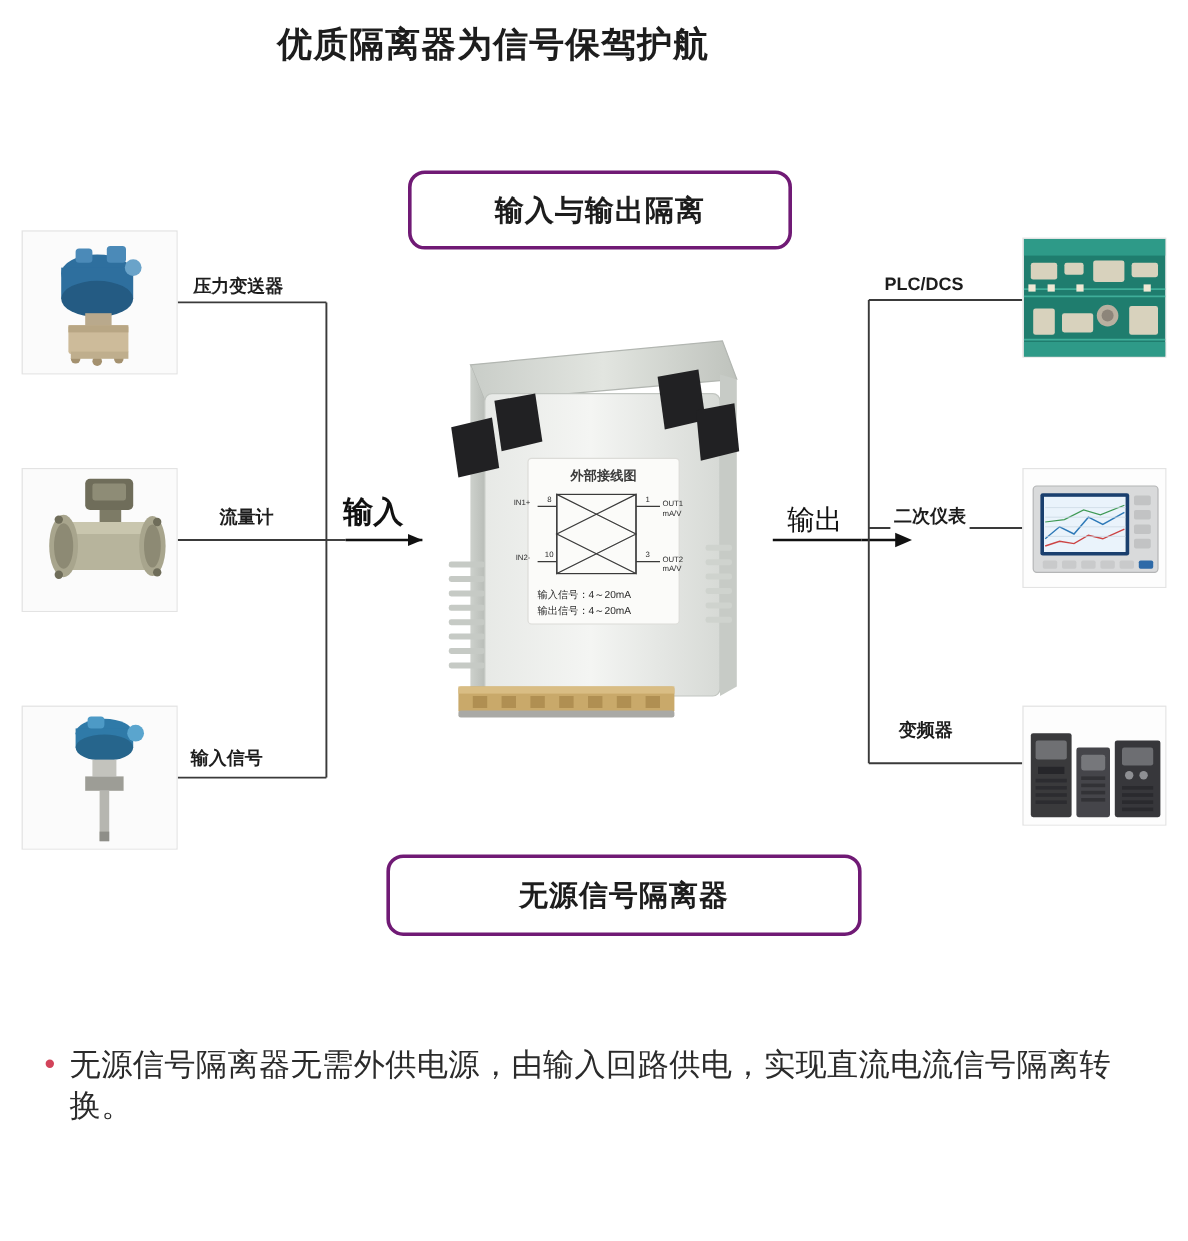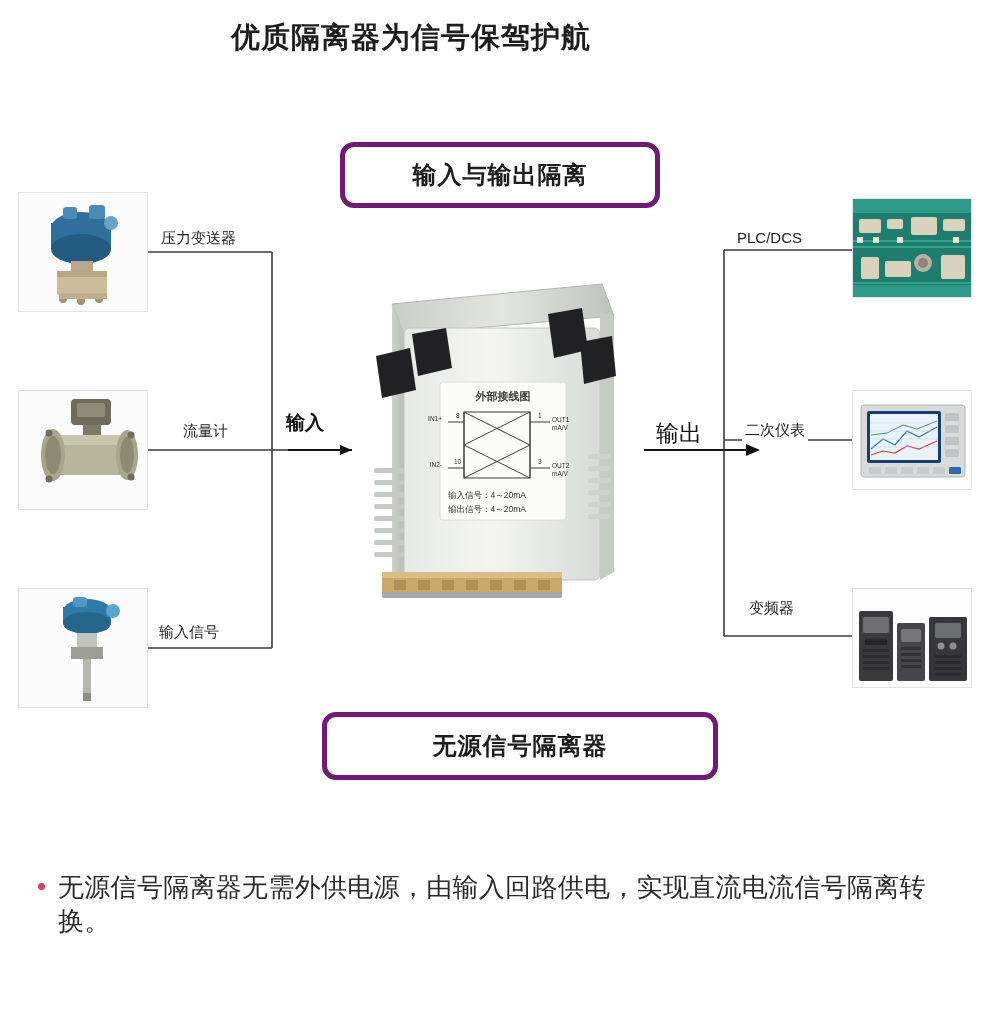--- a/index.html
+++ b/index.html
@@ -23,21 +23,21 @@
     text-align: center;
     font-size: 29px;
     font-weight: bold;
     letter-spacing: 1px;
     color: #1d1d1d;
   }
 
   
   .callout {
     position: absolute;
-    border: 5px solid #701a75;
+    border: 3px solid #701a75;
     border-radius: 14px;
     background: #fff;
     display: flex;
     align-items: center;
     justify-content: center;
     font-size: 24px;
     font-weight: bold;
     color: #1d1d1d;
     letter-spacing: 1px;
   }
@@ -58,36 +58,36 @@
 
   .thumb-right { left: 852px; width: 120px; height: 100px; }
   #thumb-plc { top: 198px; }
   #thumb-meter { top: 390px; }
   #thumb-vfd { top: 588px; }
 
   
   .wire-label {
     position: absolute;
     font-size: 15px;
-    font-weight: normal;
+    font-weight: bold;
     color: #1d1d1d;
     background: #fff;
     padding: 1px 3px;
     white-space: nowrap;
   }
   #label-pressure { left: 158px; top: 228px; }
   #label-flow { left: 180px; top: 421px; }
   #label-temp { left: 156px; top: 622px; }
   #label-plc { left: 734px; top: 228px; }
   #label-meter { left: 742px; top: 420px; }
   #label-vfd { left: 746px; top: 598px; }
 
   #label-input {
     position: absolute; left: 286px; top: 410px;
-    font-size: 19px; font-weight: bold; color: #111;
+    font-size: 25px; font-weight: bold; color: #111;
   }
   #label-output {
     position: absolute; left: 656px; top: 418px;
     font-size: 23px; font-weight: normal; color: #111;
   }
 
   
   #wires { position: absolute; left: 0; top: 0; width: 990px; height: 1034px; }
 
   

